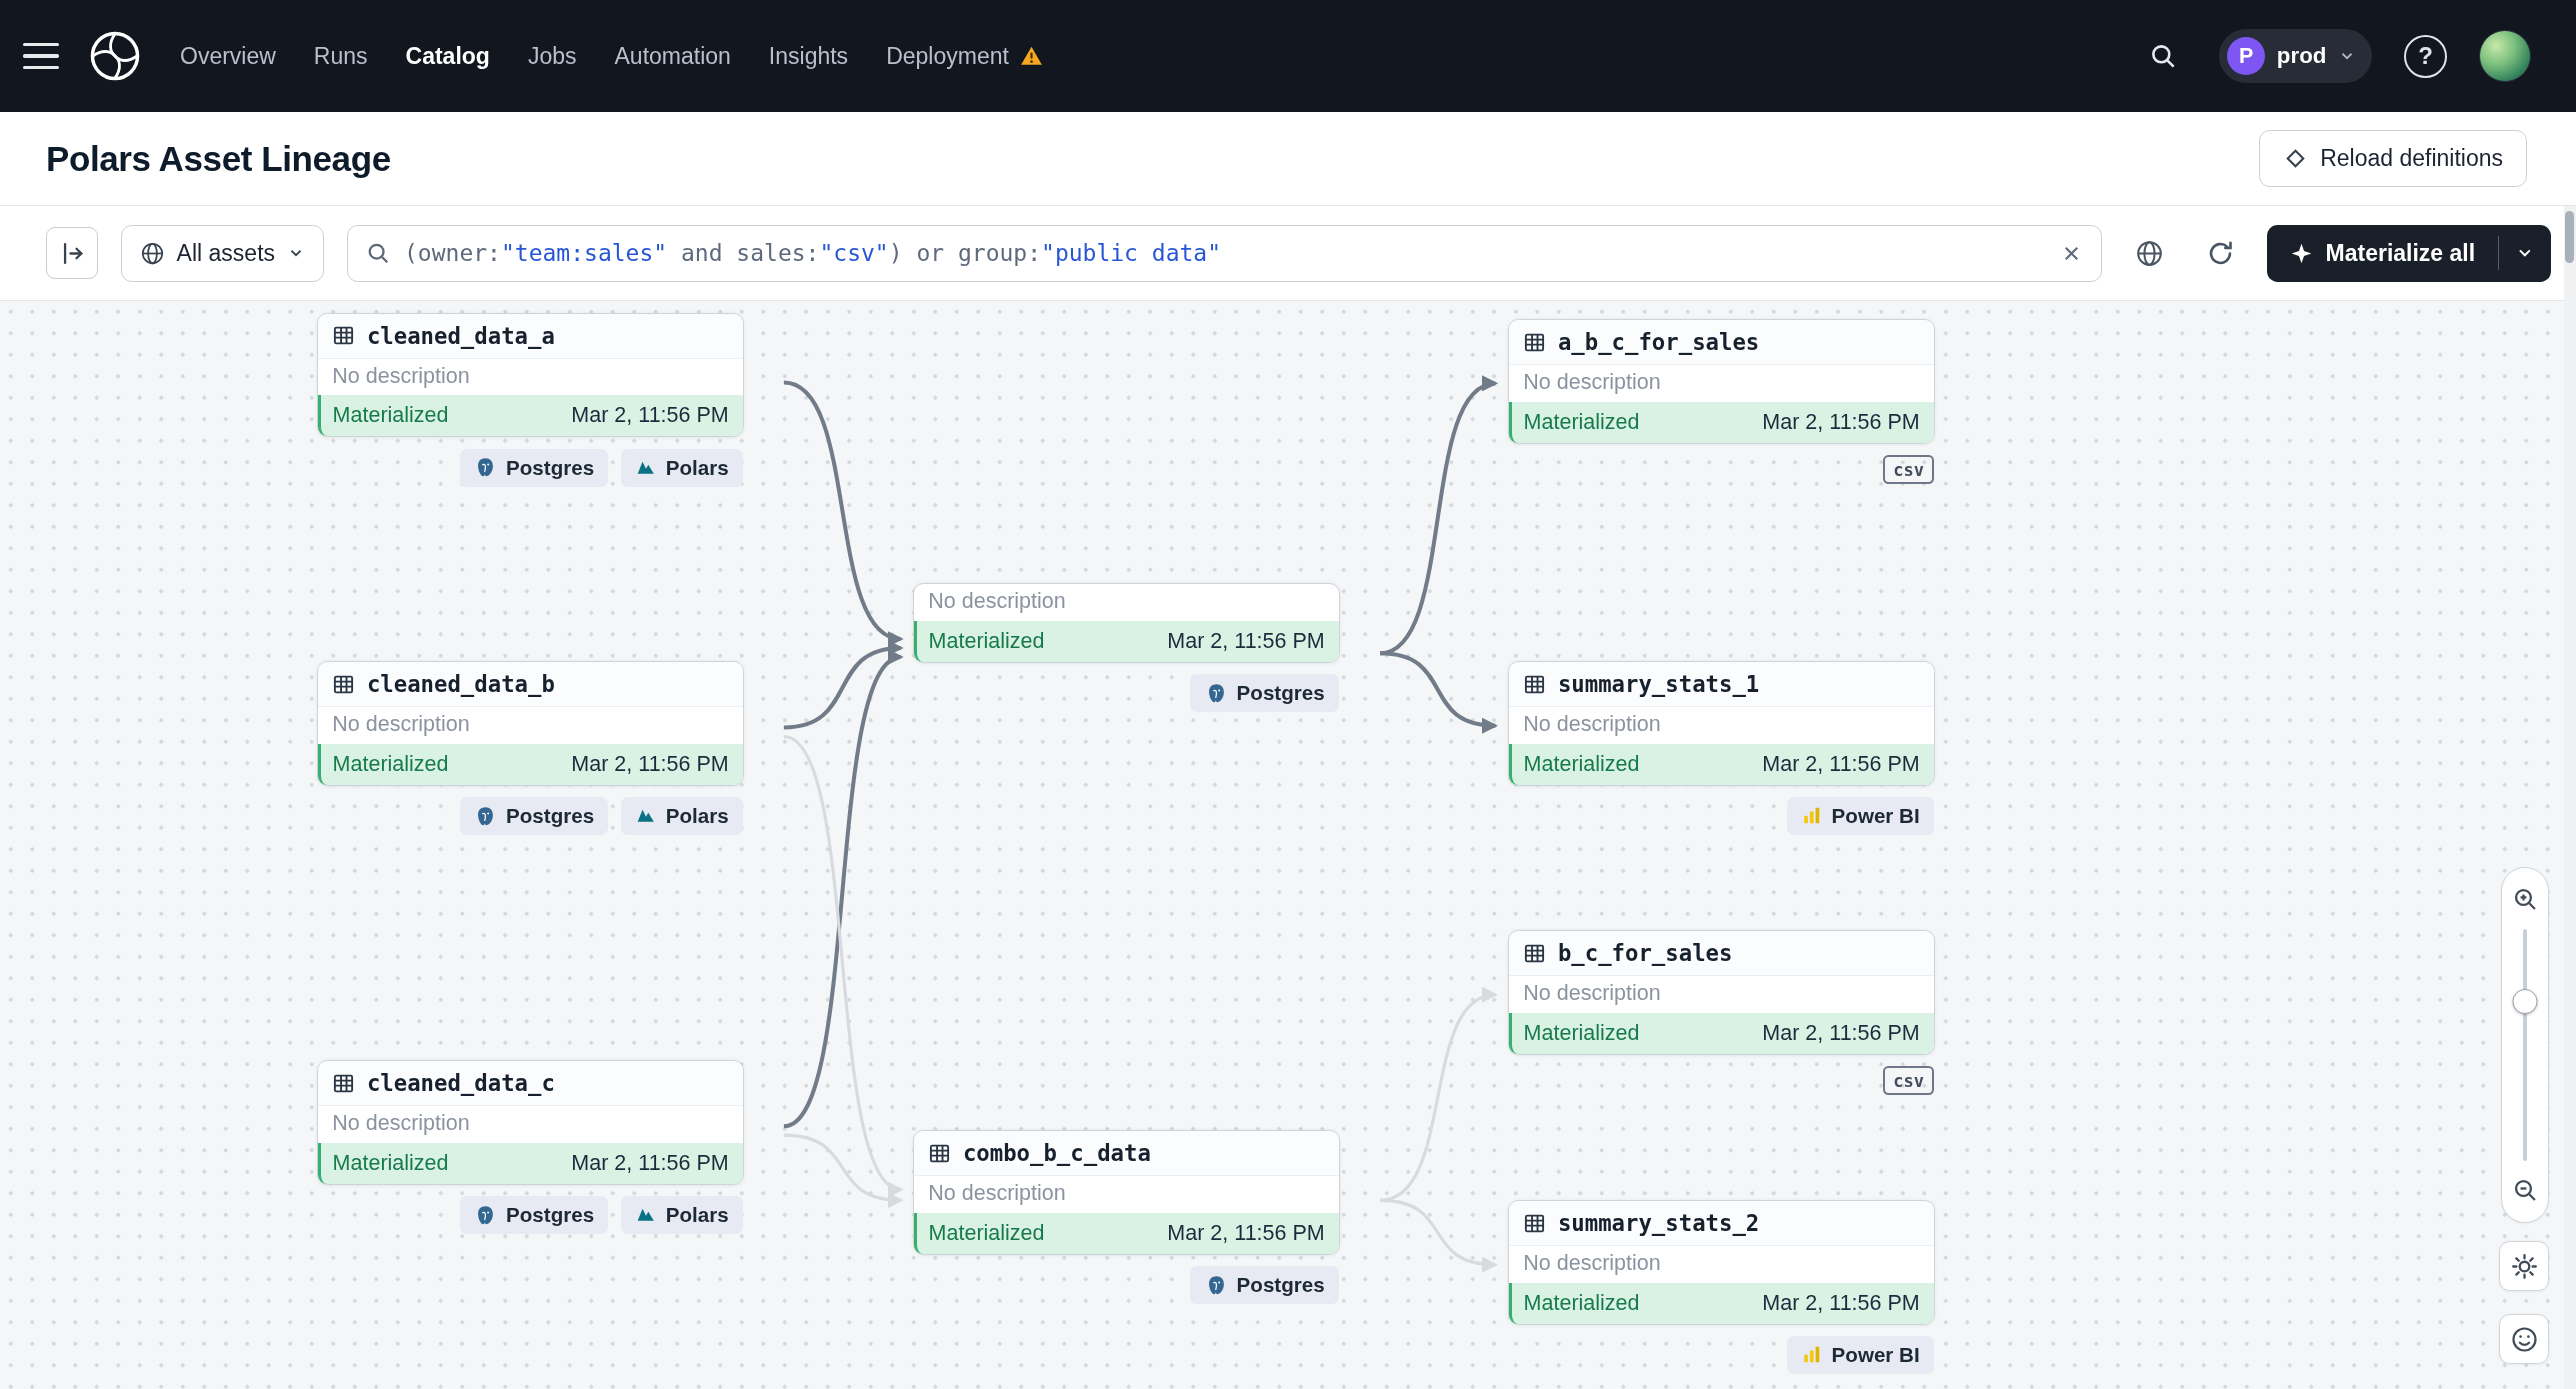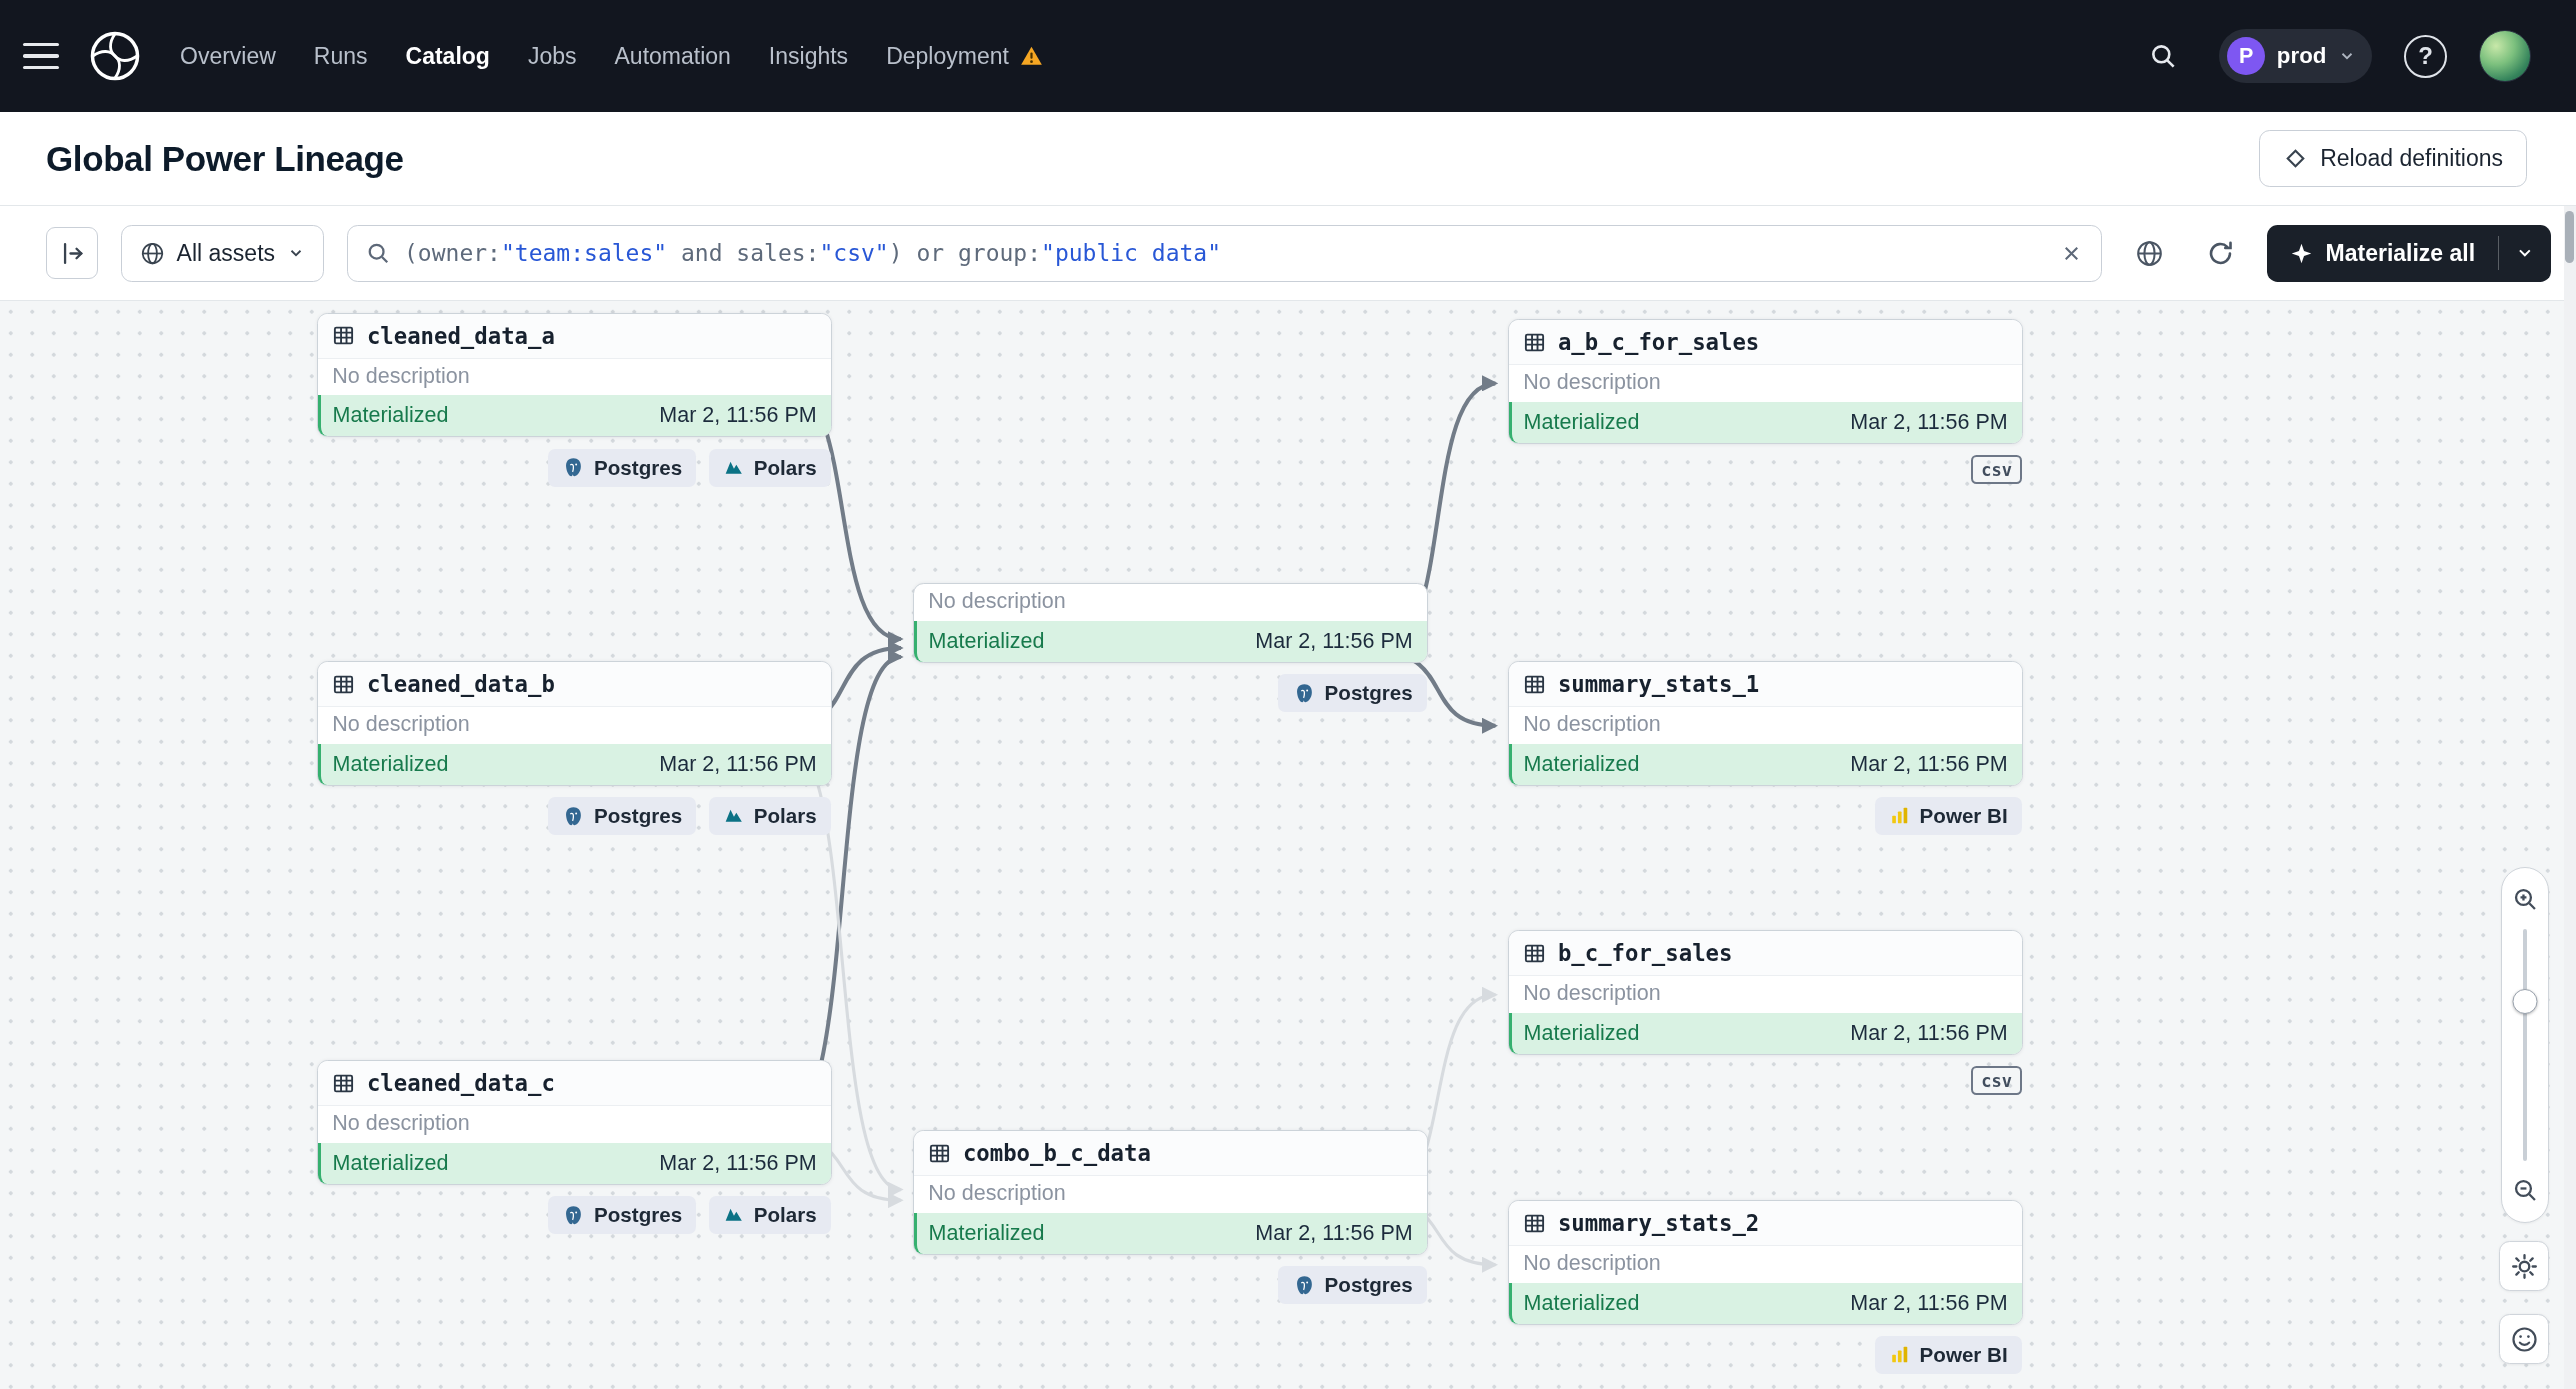--- a/index.html
+++ b/index.html
@@ -41,21 +41,21 @@
   .mat-caret { width:52px; display:flex; align-items:center; justify-content:center; }
 
   
   .canvas { position:relative; height:1089px; background-color:#f4f6f7;
     background-image:radial-gradient(circle, #d3d8dc 1.8px, transparent 1.8px);
     background-size:21.5px 21.5px; overflow:hidden; }
   .edges-layer { position:absolute; inset:0; width:100%; height:100%; pointer-events:none; z-index:1; }
   .edge-active { fill:none; stroke:#727c88; stroke-width:4.5; }
   .edge-dim { fill:none; stroke:#d7dbdf; stroke-width:3.5; }
 
-  .asset-node { position:absolute; width:515px; background:#fff; border:1.3px solid #ccd3d9; border-radius:10.7px; box-shadow:0 0.9px 3.6px rgba(16,24,40,0.07); z-index:2; cursor:pointer; }
+  .asset-node { position:absolute; width:427px; background:#fff; border:1.3px solid #ccd3d9; border-radius:10.7px; box-shadow:0 0.9px 3.6px rgba(16,24,40,0.07); z-index:2; cursor:pointer; }
   .asset-header { display:flex; align-items:center; gap:11.6px; padding:9px 14.3px; background:#fbfcfd; border-bottom:0.9px solid #eceff2; border-radius:9.8px 9.8px 0 0; }
   .asset-name { font-family:"DejaVu Sans Mono", monospace; font-size:22.3px; font-weight:700; color:#17212e; }
   .asset-desc { padding:5.4px 14.3px 6.3px; font-size:21.5px; color:#8b93a0; line-height:25px; }
   .asset-status { display:flex; justify-content:space-between; align-items:center; background:#d9f2e3; border-left:3.6px solid #36b06f; padding:8px 14.3px 8px 11.6px; border-radius:0 0 9px 9px; font-size:21.5px; }
   .status-label { color:#177a4c; }
   .status-time { color:#1c2b3c; }
   .asset-tags { position:absolute; top:calc(100% + 12.5px); right:0; display:flex; gap:12.5px; }
   .tag-pill { height:38px; background:#e7eaf2; border-radius:7.2px; display:flex; align-items:center; gap:9px; padding:0 14.3px; font-size:20.6px; font-weight:600; color:#1e2936; cursor:pointer; }
   .tag-icon { display:flex; align-items:center; }
   .tag-badge { height:29px; border:2.2px solid #6d7787; border-radius:5.4px; padding:0 8px; font-family:"DejaVu Sans Mono", monospace; font-size:17px; font-weight:700; color:#424e5e; display:flex; align-items:center; cursor:pointer; }
@@ -134,21 +134,21 @@
             <path d="M5 7.5 L10 12.5 L15 7.5"></path>
           </svg>
       </span>
     </div>
     <button class="help-btn">?</button>
     <div class="avatar"></div>
   </div>
 </div>
 
 <div class="page-header">
-  <h1 class="page-title">Global Power Lineage</h1>
+  <h1 class="page-title">Polars Asset Lineage</h1>
   <button class="reload-btn">
     <span style="display:flex;">
       <svg width="25" height="25" viewBox="0 0 20 20" fill="none" stroke="#39434f" stroke-width="1.7">
           <rect x="5.6" y="5.6" width="8.8" height="8.8" transform="rotate(45 10 10)"></rect>
         </svg>
     </span>
     <span>Reload definitions</span>
   </button>
 </div>
 

